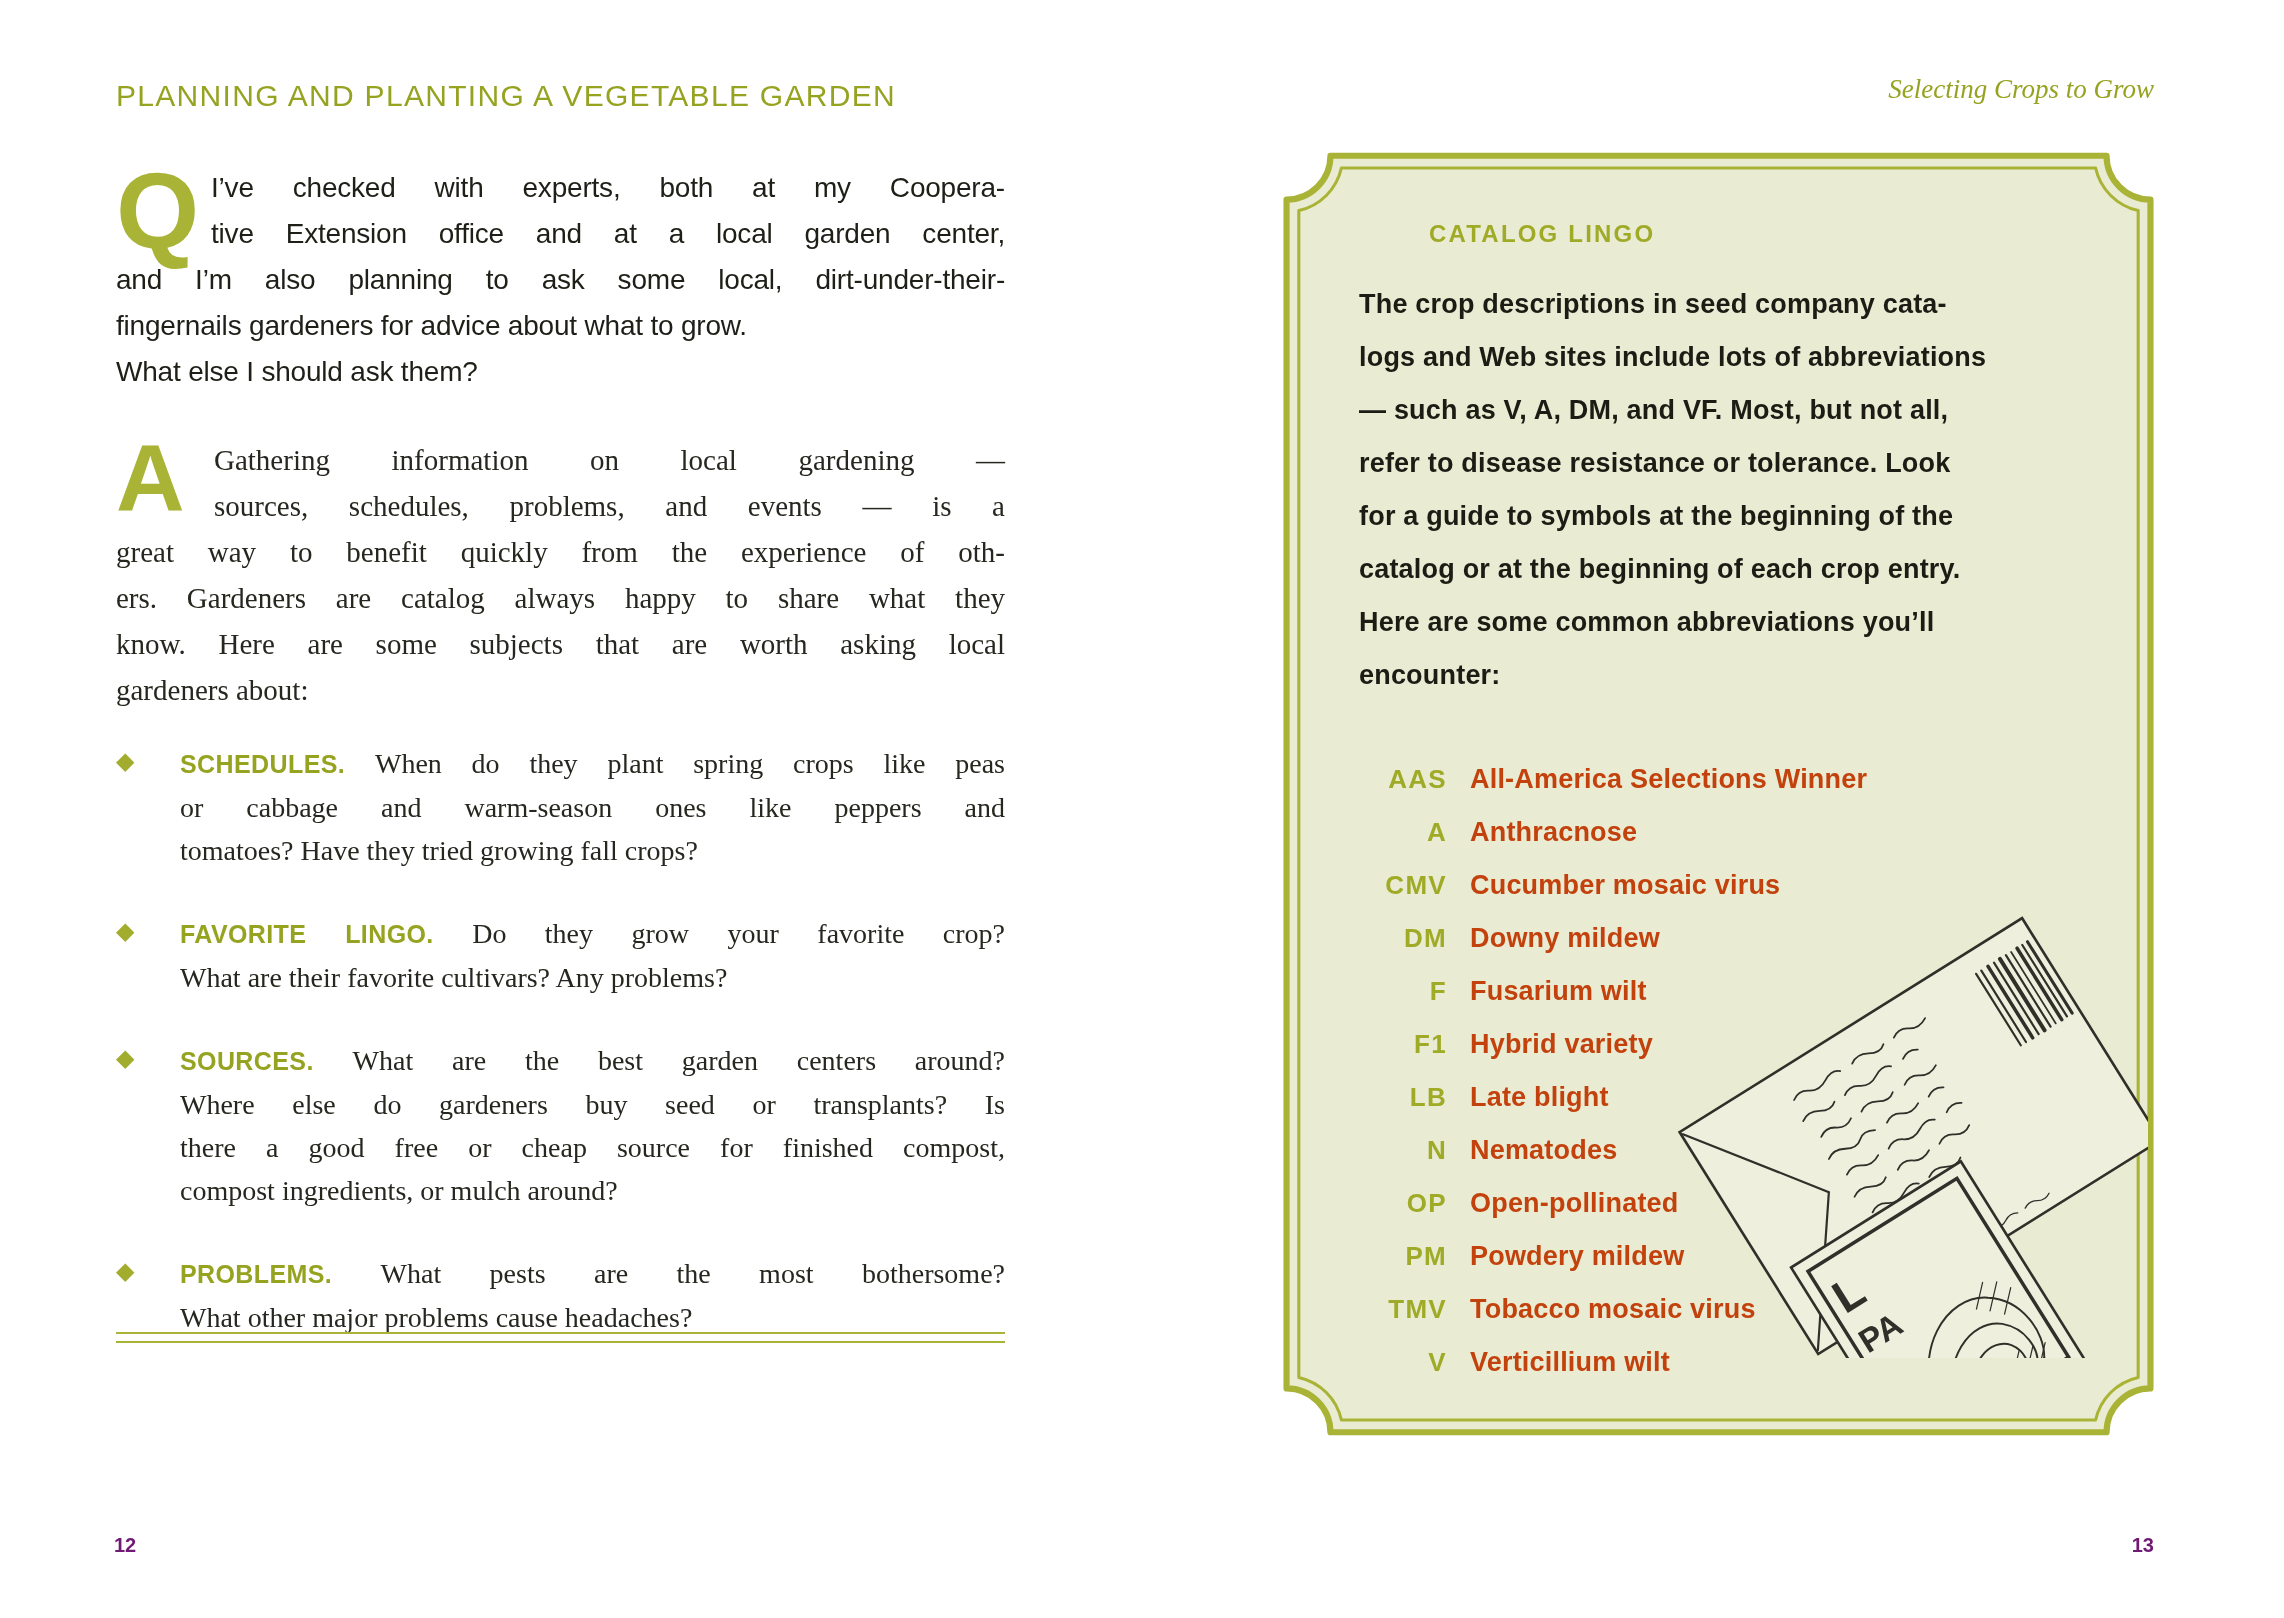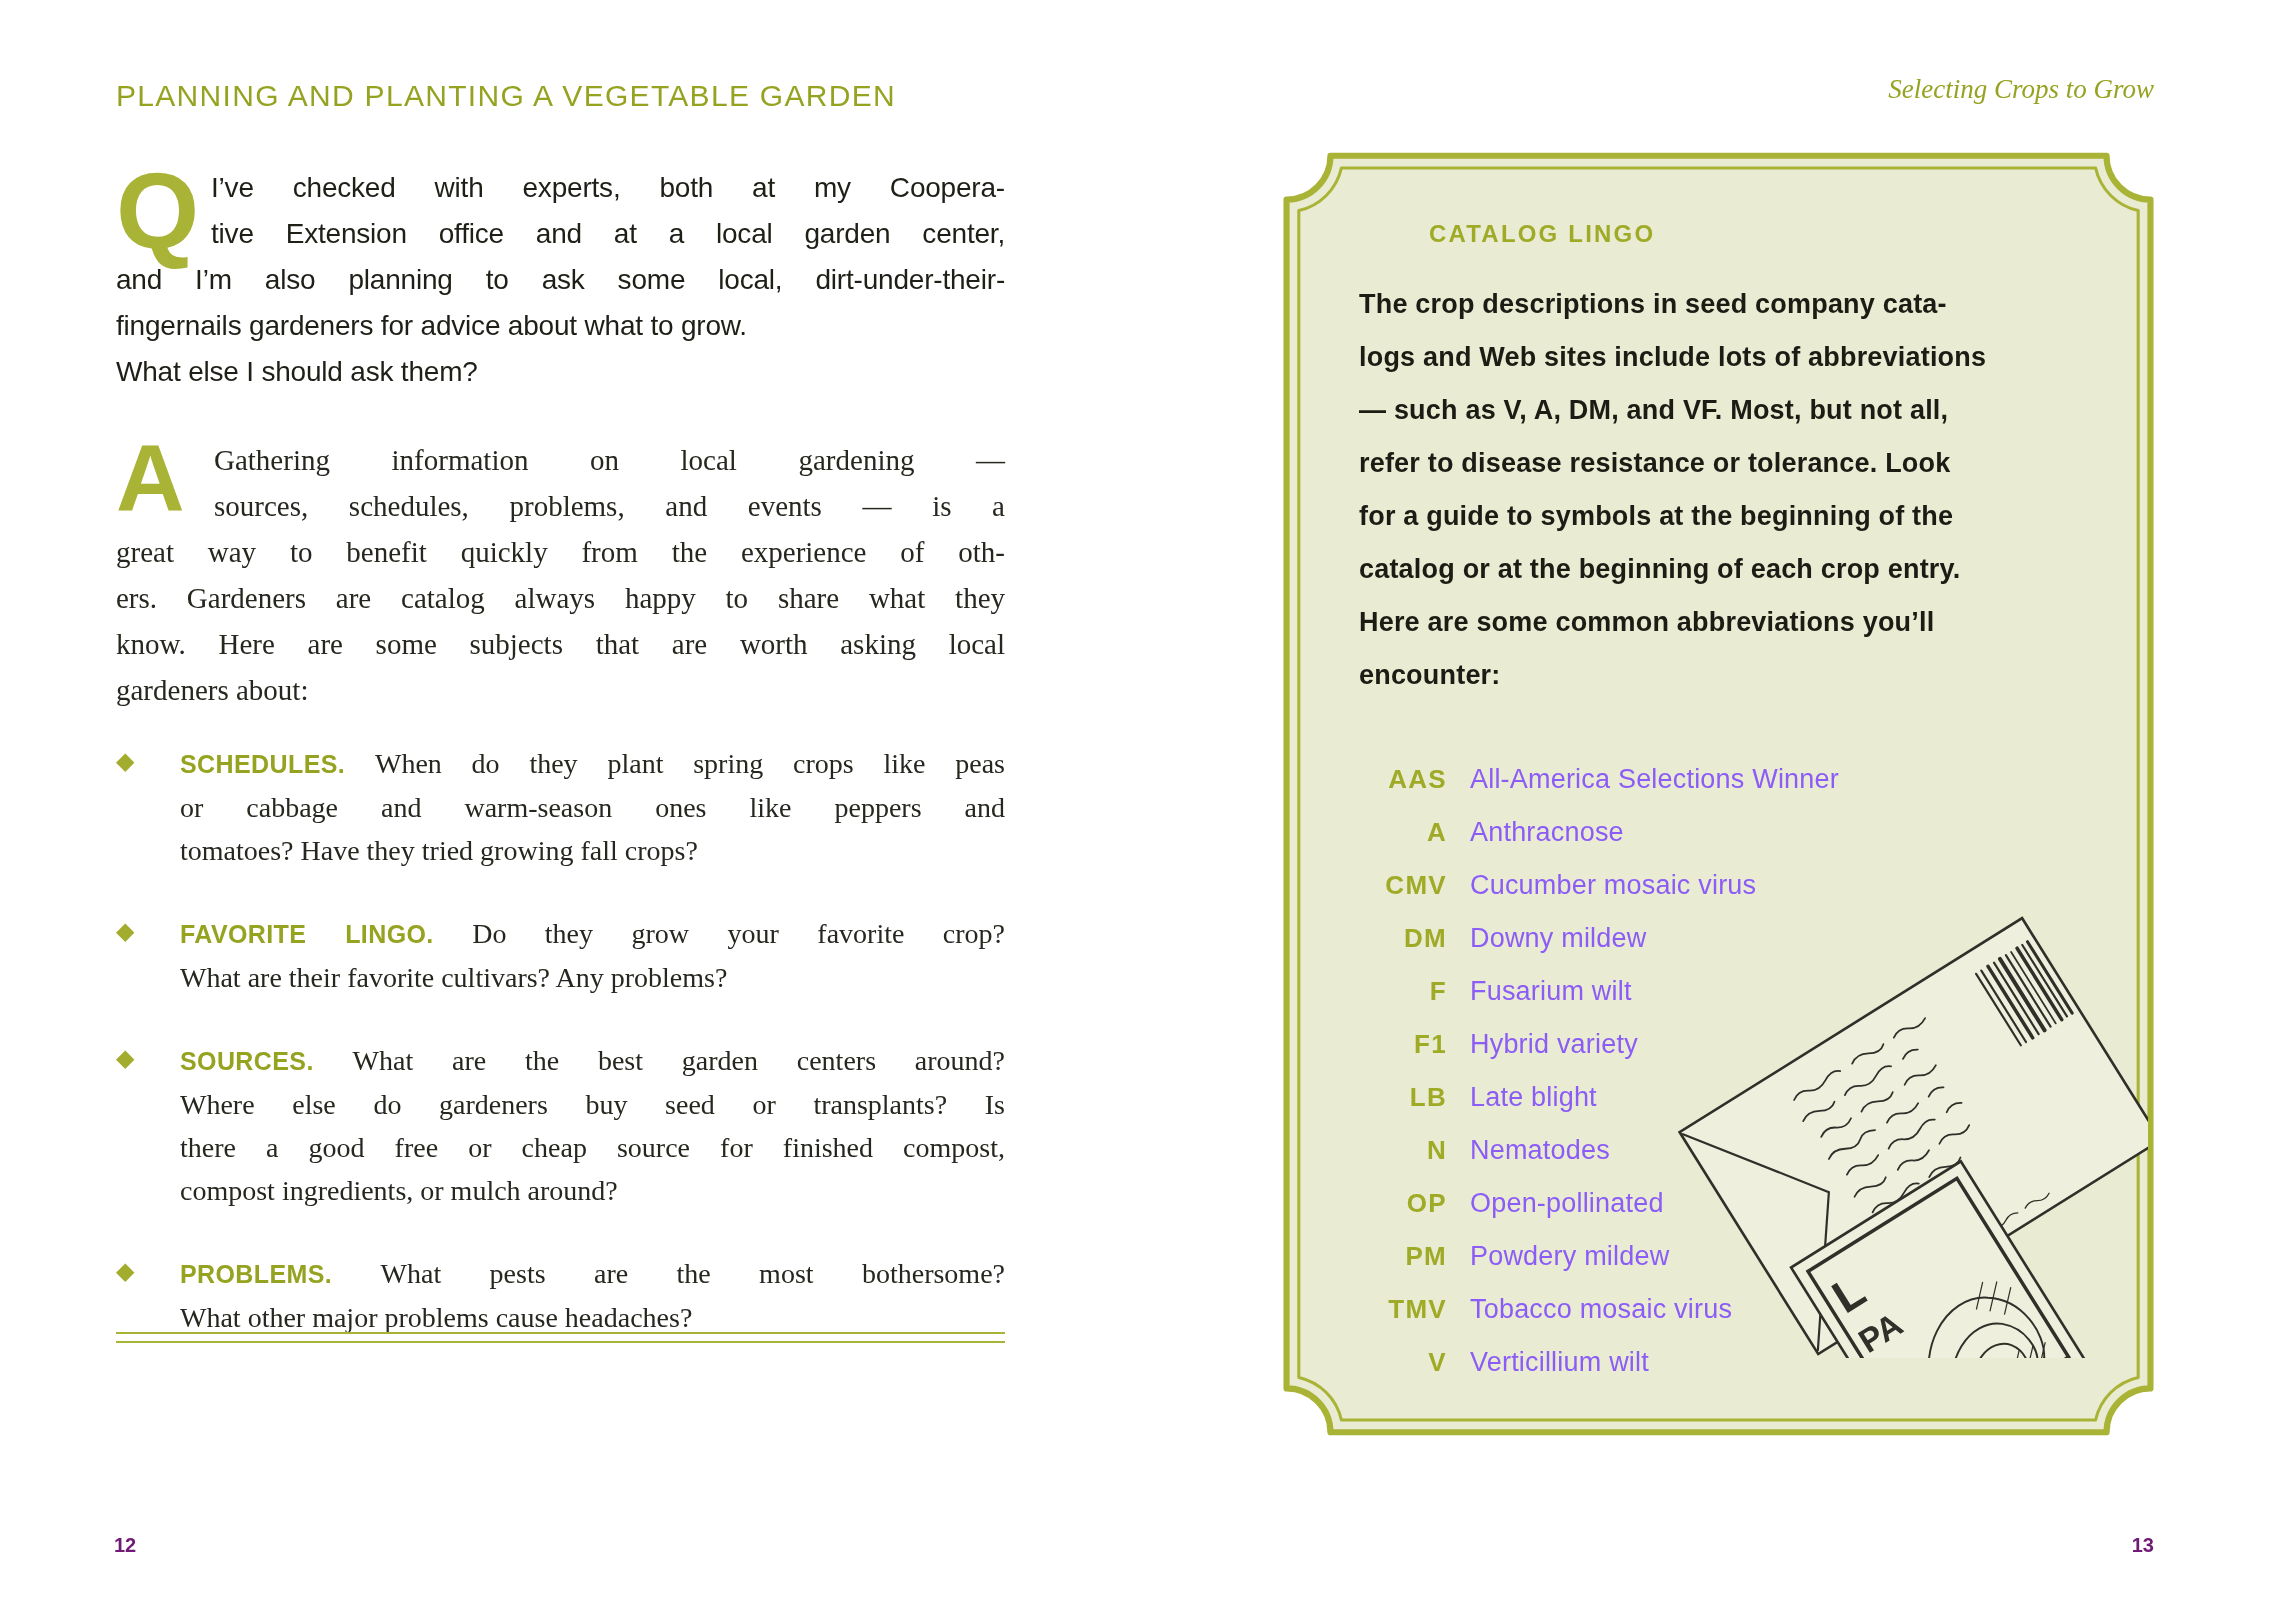--- a/index.html
+++ b/index.html
@@ -42,21 +42,21 @@
 
   .box-svg{position:absolute;left:1276px;top:145px;}
   .box-title{position:absolute;left:1429px;top:220px;font-size:24px;font-weight:700;
              letter-spacing:2.2px;color:#9fab27;}
   .box-par{position:absolute;left:1359px;top:278px;width:755px;}
   .bp-line{font-size:27px;font-weight:700;line-height:53px;color:#1c1c15;letter-spacing:0.2px;}
 
   .abbr-list{position:absolute;left:1359px;top:764px;width:755px;}
   .abbr-row{display:flex;align-items:baseline;height:53px;}
   .abbr-key{width:88px;text-align:right;font-size:26px;font-weight:700;color:#9fab27;letter-spacing:1.3px;flex:0 0 88px;}
-  .abbr-val{margin-left:23px;font-size:27px;font-weight:400;color:#8b5cf6;letter-spacing:0.2px;}
+  .abbr-val{margin-left:23px;font-size:27px;font-weight:700;color:#c2410c;letter-spacing:0.2px;}
 
   .illus{position:absolute;left:1630px;top:831px;}
 </style>
 </head>
 <body>
 
 <div class="spread">
 
   <div class="lp-header">PLANNING AND PLANTING A VEGETABLE GARDEN</div>
 

